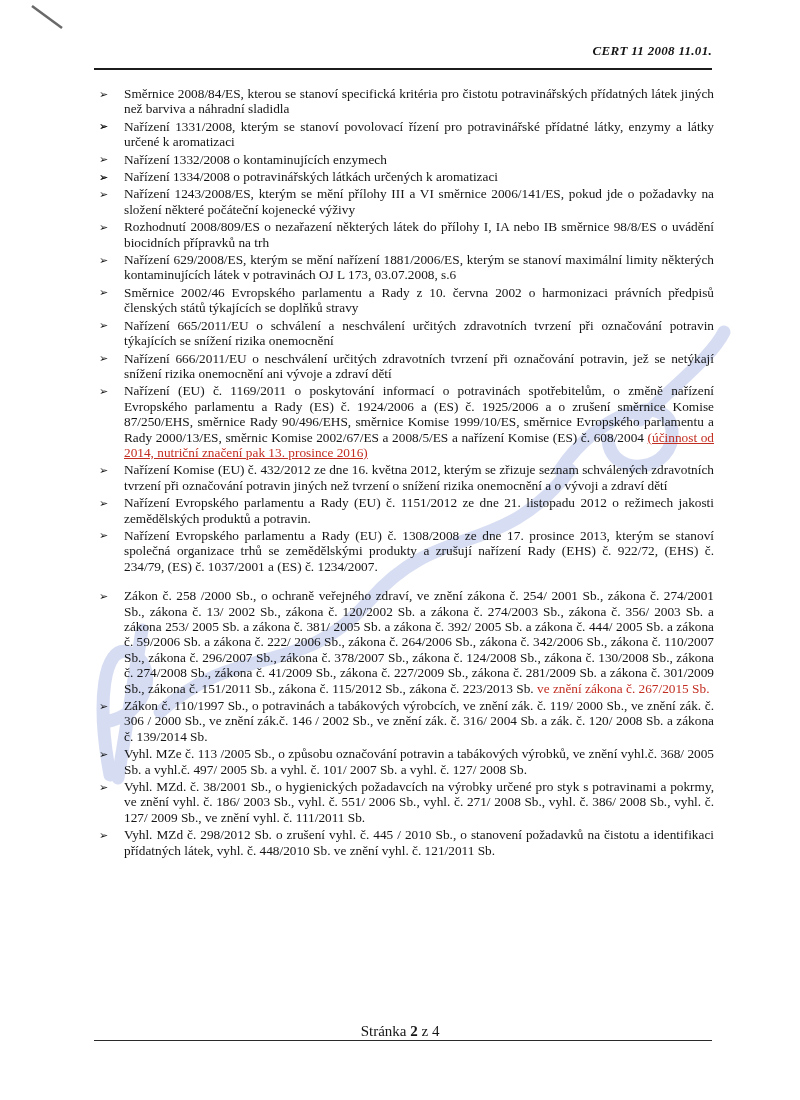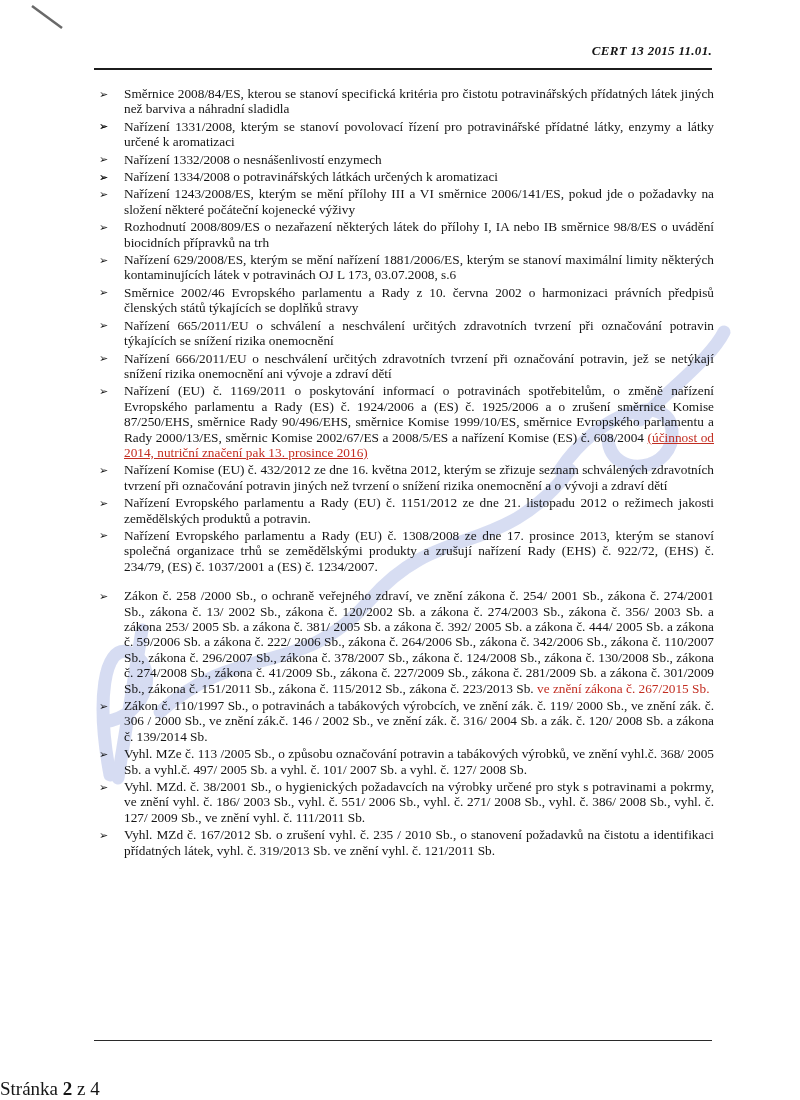--- a/index.html
+++ b/index.html
@@ -35,22 +35,22 @@
   .item { position: relative; padding-left: 28px; margin-bottom: 2px; }
   .bullet {
     position: absolute; left: 3px; top: 0.5px;
     font-size: 11px; font-family: "DejaVu Sans", sans-serif;
   }
   .b { font-weight: normal; }
   .r { color: #c22d21; }
   .u { text-decoration: underline; }
 
   .footer-text {
-    position: absolute; top: 1078px; left: 0; width: 100%; z-index: 2;
-    text-align: left; font-size: 19px;
+    position: absolute; top: 1023px; left: 0; width: 100%; z-index: 2;
+    text-align: center; font-size: 15px;
   }
   .footer-text .pg { font-weight: bold; }
 </style>
 </head>
 <body>
 
 <div class="page">
 
   <svg class="watermark" width="800" height="1100" viewBox="0 0 800 1100">
     <g stroke="#b6c1e8" stroke-width="13" fill="none" opacity="0.55" stroke-linecap="round">
@@ -58,47 +58,47 @@
       <path d="M118,778 L142,630"></path>
       <path d="M160,712 C240,640 300,680 370,600 C440,520 500,560 570,470"></path>
       <path d="M560,470 C600,410 668,392 672,430 C676,472 612,480 608,440"></path>
       <path d="M640,420 C680,380 712,356 724,332"></path>
     </g>
     <g stroke="#444444" stroke-width="2.5" fill="none" opacity="0.8">
       <path d="M32,6 L62,28"></path>
     </g>
   </svg>
 
-  <span class="header-note">CERT 13 2015 11.01.</span>
+  <span class="header-note">CERT 11 2008 11.01.</span>
   <div class="rule header-rule"></div>
 
   <div class="content" id="content">
       <div class="group">
         <div class="item"><span class="bullet">➢</span><span><span class="b">Směrnice 2008/84/ES,</span><span> kterou se stanoví specifická kritéria pro čistotu potravinářských přídatných látek jiných než barviva a náhradní sladidla</span></span></div>
         <div class="item"><span class="bullet">➢</span></div>
         <div class="item"><span class="bullet">➢</span><span><span class="b">Nařízení 1331/2008,</span><span> kterým se stanoví povolovací řízení pro potravinářské přídatné látky, enzymy a látky určené k aromatizaci</span></span></div>
-        <div class="item"><span class="bullet">➢</span><span><span class="b">Nařízení 1332/2008</span><span> o nesnášenlivostí enzymech</span></span></div>
+        <div class="item"><span class="bullet">➢</span><span><span class="b">Nařízení 1332/2008</span><span> o kontaminujících enzymech</span></span></div>
         <div class="item"><span class="bullet">➢</span></div>
         <div class="item"><span class="bullet">➢</span><span><span class="b">Nařízení 1334/2008</span><span> o potravinářských látkách určených k aromatizaci</span></span></div>
         <div class="item"><span class="bullet">➢</span><span><span class="b">Nařízení 1243/2008/ES,</span><span> kterým se mění přílohy III a VI směrnice 2006/141/ES, pokud jde o požadavky na složení některé počáteční kojenecké výživy</span></span></div>
         <div class="item"><span class="bullet">➢</span><span><span class="b">Rozhodnutí 2008/809/ES</span><span> o nezařazení některých látek do přílohy I, IA nebo IB směrnice 98/8/ES o uvádění biocidních přípravků na trh</span></span></div>
         <div class="item"><span class="bullet">➢</span><span><span class="b">Nařízení 629/2008/ES,</span><span> kterým se mění nařízení 1881/2006/ES, kterým se stanoví maximální limity některých kontaminujících látek v potravinách  OJ L 173, 03.07.2008, s.6</span></span></div>
         <div class="item"><span class="bullet">➢</span><span><span class="b">Směrnice 2002/46 Evropského parlamentu a Rady</span><span> z 10. června 2002 o harmonizaci právních předpisů členských států týkajících se doplňků stravy</span></span></div>
         <div class="item"><span class="bullet">➢</span><span><span class="b">Nařízení 665/2011/EU</span><span> o schválení a neschválení určitých zdravotních tvrzení při označování potravin týkajících se snížení rizika onemocnění</span></span></div>
         <div class="item"><span class="bullet">➢</span><span><span class="b">Nařízení 666/2011/EU</span><span> o neschválení určitých zdravotních tvrzení při označování potravin, jež se netýkají snížení rizika onemocnění ani vývoje a zdraví dětí</span></span></div>
         <div class="item"><span class="bullet">➢</span><span><span class="b">Nařízení (EU) č. 1169/2011</span><span> o poskytování informací o potravinách spotřebitelům, o změně nařízení Evropského parlamentu a Rady (ES) č. 1924/2006 a (ES) č. 1925/2006 a o zrušení směrnice Komise 87/250/EHS, směrnice Rady 90/496/EHS, směrnice Komise 1999/10/ES, směrnice Evropského parlamentu a Rady 2000/13/ES, směrnic Komise 2002/67/ES a 2008/5/ES a nařízení Komise (ES) č. 608/2004 </span><span class="b r u">(účinnost od 2014, nutriční značení pak 13. prosince 2016)</span></span></div>
         <div class="item"><span class="bullet">➢</span><span><span class="b">Nařízení Komise (EU) č. 432/2012  ze dne 16. května 2012,</span><span> kterým se zřizuje seznam schválených zdravotních tvrzení při označování potravin jiných než tvrzení o snížení rizika onemocnění a o vývoji a zdraví dětí</span></span></div>
         <div class="item"><span class="bullet">➢</span><span><span class="b">Nařízení Evropského parlamentu a Rady (EU) č. 1151/2012</span><span> ze dne 21. listopadu 2012 o režimech jakosti zemědělských produktů a potravin.</span></span></div>
         <div class="item"><span class="bullet">➢</span><span><span class="b">Nařízení Evropského parlamentu a Rady (EU) č. 1308/2008</span><span> ze dne 17. prosince 2013, kterým se stanoví společná organizace trhů se zemědělskými produkty a zrušují nařízení Rady (EHS) č. 922/72, (EHS) č. 234/79, (ES) č. 1037/2001 a (ES) č. 1234/2007.</span></span></div>
       </div>
       <div class="group">
         <div class="item"><span class="bullet">➢</span><span><span class="b">Zákon č. 258 /2000 Sb.,</span><span> o ochraně veřejného zdraví, ve znění </span><span class="b">zákona č. 254/ 2001 Sb., zákona č. 274/2001 Sb., zákona č. 13/ 2002 Sb., zákona č. 120/2002 Sb. a zákona č. 274/2003 Sb., zákona č. 356/ 2003 Sb. a zákona 253/ 2005 Sb. a zákona č. 381/ 2005 Sb. a zákona č. 392/ 2005 Sb. a zákona č. 444/ 2005 Sb. a zákona č. 59/2006 Sb. a zákona č. 222/ 2006 Sb., zákona č. 264/2006 Sb., zákona č. 342/2006 Sb., zákona č. 110/2007 Sb., zákona č. 296/2007 Sb., zákona č. 378/2007 Sb., zákona č. 124/2008 Sb., zákona č. 130/2008 Sb., zákona č. 274/2008 Sb., zákona č. 41/2009 Sb., zákona č. 227/2009 Sb., zákona č. 281/2009 Sb. a zákona č. 301/2009 Sb., zákona č. 151/2011 Sb., zákona č. 115/2012 Sb., zákona č. 223/2013 Sb.</span><span class="b r"> ve znění zákona č. 267/2015 Sb.</span></span></div>
         <div class="item"><span class="bullet">➢</span><span><span class="b">Zákon č. 110/1997 Sb.,</span><span> o potravinách a tabákových výrobcích, ve znění </span><span class="b">zák. č. 119/ 2000 Sb.,</span><span> ve znění </span><span class="b">zák. č. 306 / 2000 Sb.,</span><span> ve znění </span><span class="b">zák.č. 146 / 2002 Sb.,</span><span> ve znění </span><span class="b">zák. č. 316/ 2004 Sb. a zák. č. 120/ 2008 Sb. a zákona č. 139/2014 Sb.</span></span></div>
         <div class="item"><span class="bullet">➢</span><span><span class="b">Vyhl. MZe č. 113 /2005 Sb.,</span><span> o způsobu označování potravin a tabákových výrobků, ve znění </span><span class="b">vyhl.č. 368/ 2005 Sb. a vyhl.č. 497/ 2005 Sb. a vyhl. č. 101/ 2007 Sb. a vyhl. č. 127/ 2008 Sb.</span></span></div>
         <div class="item"><span class="bullet">➢</span><span><span class="b">Vyhl. MZd. č. 38/2001 Sb.,</span><span> o hygienických požadavcích na výrobky určené pro styk s potravinami a pokrmy, ve znění </span><span class="b">vyhl. č. 186/ 2003 Sb., vyhl. č. 551/ 2006 Sb., vyhl. č. 271/ 2008 Sb., vyhl. č. 386/ 2008 Sb., vyhl. č. 127/ 2009 Sb., ve znění vyhl. č. 111/2011 Sb.</span></span></div>
-        <div class="item"><span class="bullet">➢</span><span><span class="b">Vyhl. MZd č. 167/2012 Sb. o zrušení vyhl. č. 235 / 2010 Sb.</span><span>, o stanovení požadavků na čistotu a identifikaci přídatných látek, </span><span class="b">vyhl. č. 319/2013 Sb.</span><span> ve znění </span><span class="b">vyhl. č. 121/2011 Sb.</span></span></div>
+        <div class="item"><span class="bullet">➢</span><span><span class="b">Vyhl. MZd č. 298/2012 Sb. o zrušení vyhl. č. 445 / 2010 Sb.</span><span>, o stanovení požadavků na čistotu a identifikaci přídatných látek, </span><span class="b">vyhl. č. 448/2010 Sb.</span><span> ve znění </span><span class="b">vyhl. č. 121/2011 Sb.</span></span></div>
       </div>
     </div>
 
   <div class="rule footer-rule"></div>
   <div class="footer-text"><span>Stránka</span> <span class="pg">2</span> <span>z</span> <span>4</span></div>
 
 </div>
 
 </body></html>

